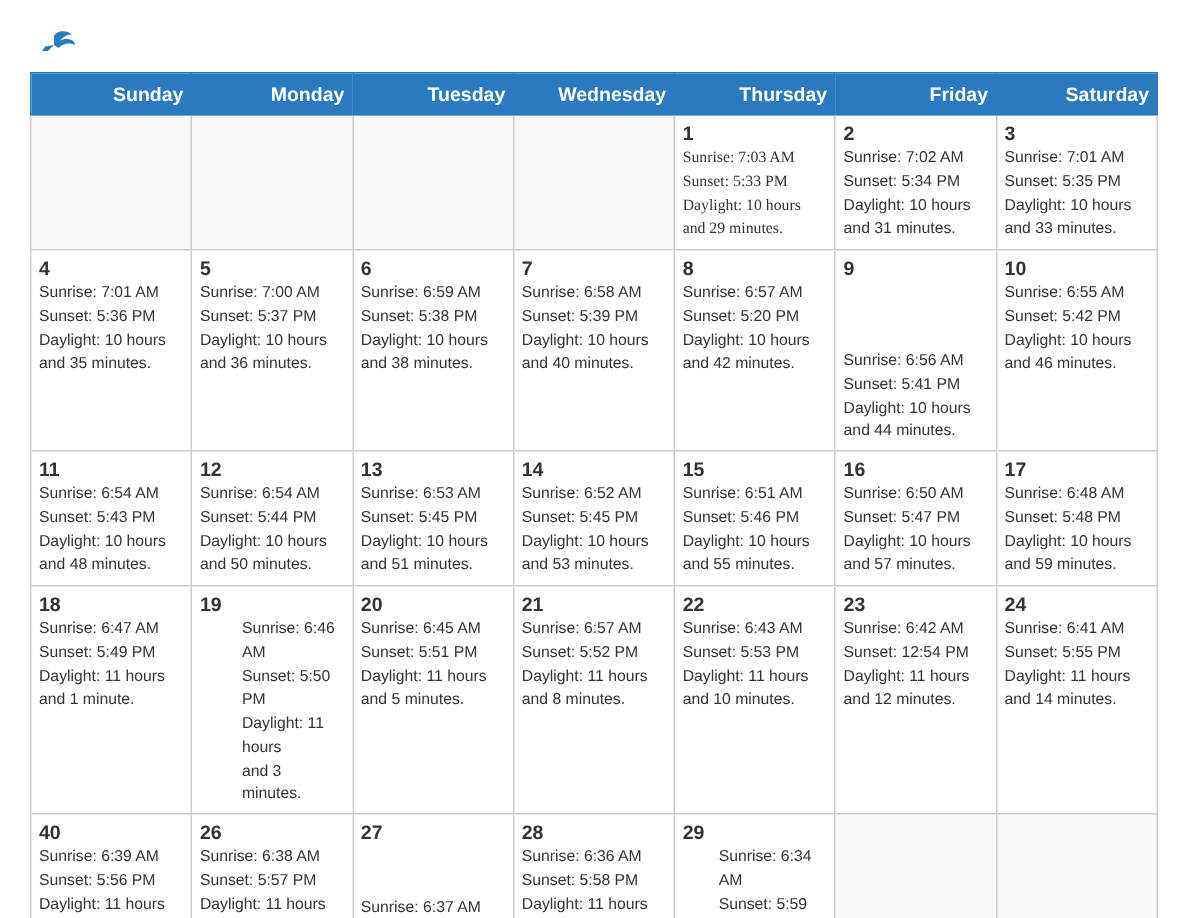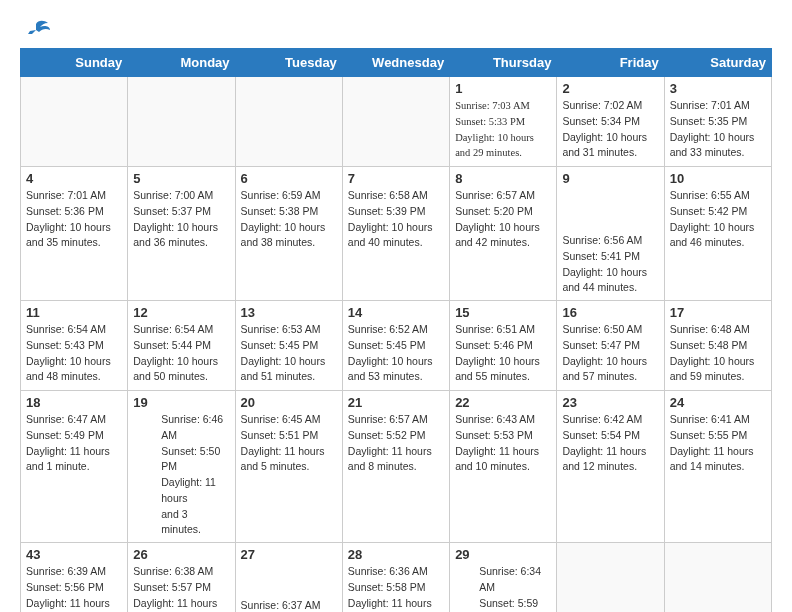--- a/index.html
+++ b/index.html
@@ -265,35 +265,35 @@
         <td>
           <span class="day-num">22</span>
           <div class="day-info" style="white-space: pre-line;">Sunrise: 6:43 AM
 Sunset: 5:53 PM
 Daylight: 11 hours
 and 10 minutes.</div>
         </td>
         <td>
           <span class="day-num">23</span>
           <div class="day-info" style="white-space: pre-line;">Sunrise: 6:42 AM
-Sunset: 5:54 PM
+Sunset: 12:54 PM
 Daylight: 11 hours
 and 12 minutes.</div>
         </td>
         <td>
           <span class="day-num">24</span>
           <div class="day-info" style="white-space: pre-line;">Sunrise: 6:41 AM
 Sunset: 5:55 PM
 Daylight: 11 hours
 and 14 minutes.</div>
         </td>
       </tr>
       <tr>
         <td>
-          <span class="day-num">43</span>
+          <span class="day-num">40</span>
           <div class="day-info" style="white-space: pre-line;">Sunrise: 6:39 AM
 Sunset: 5:56 PM
 Daylight: 11 hours
 and 16 minutes.</div>
         </td>
         <td>
           <span class="day-num">26</span>
           <div class="day-info" style="white-space: pre-line;">Sunrise: 6:38 AM
 Sunset: 5:57 PM
 Daylight: 11 hours

